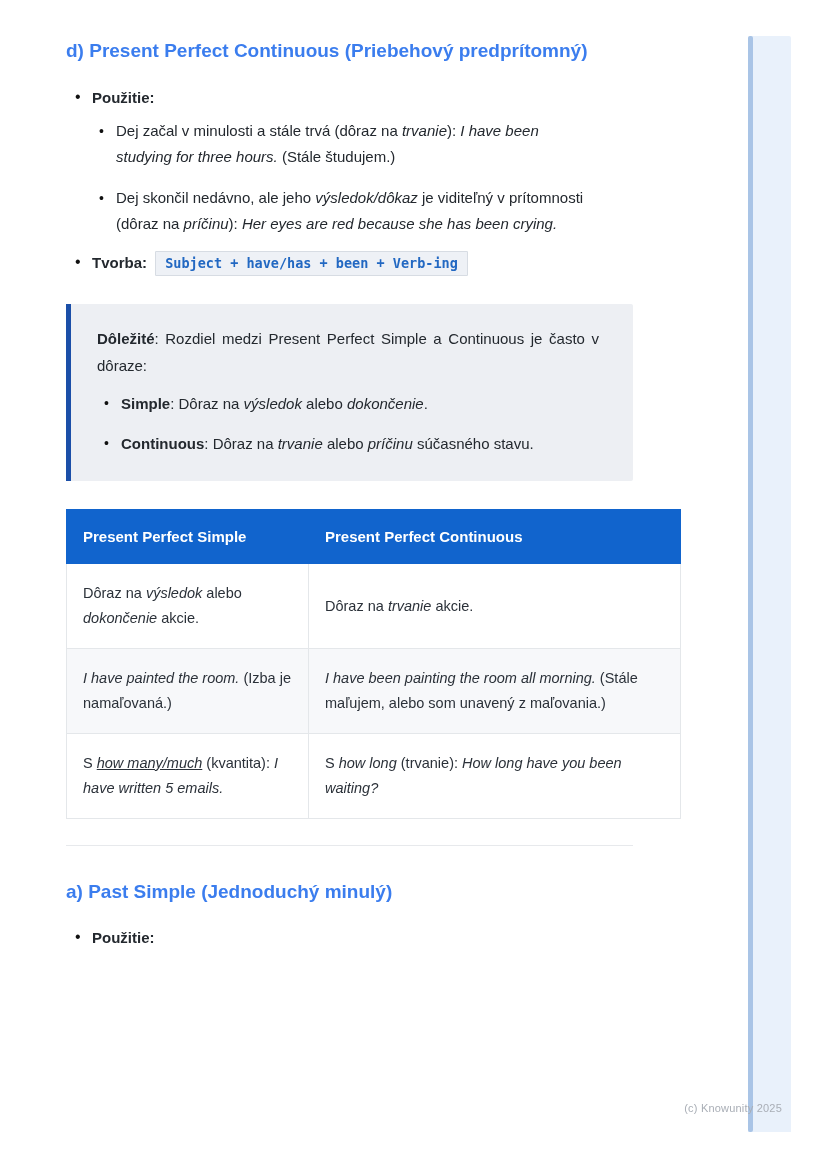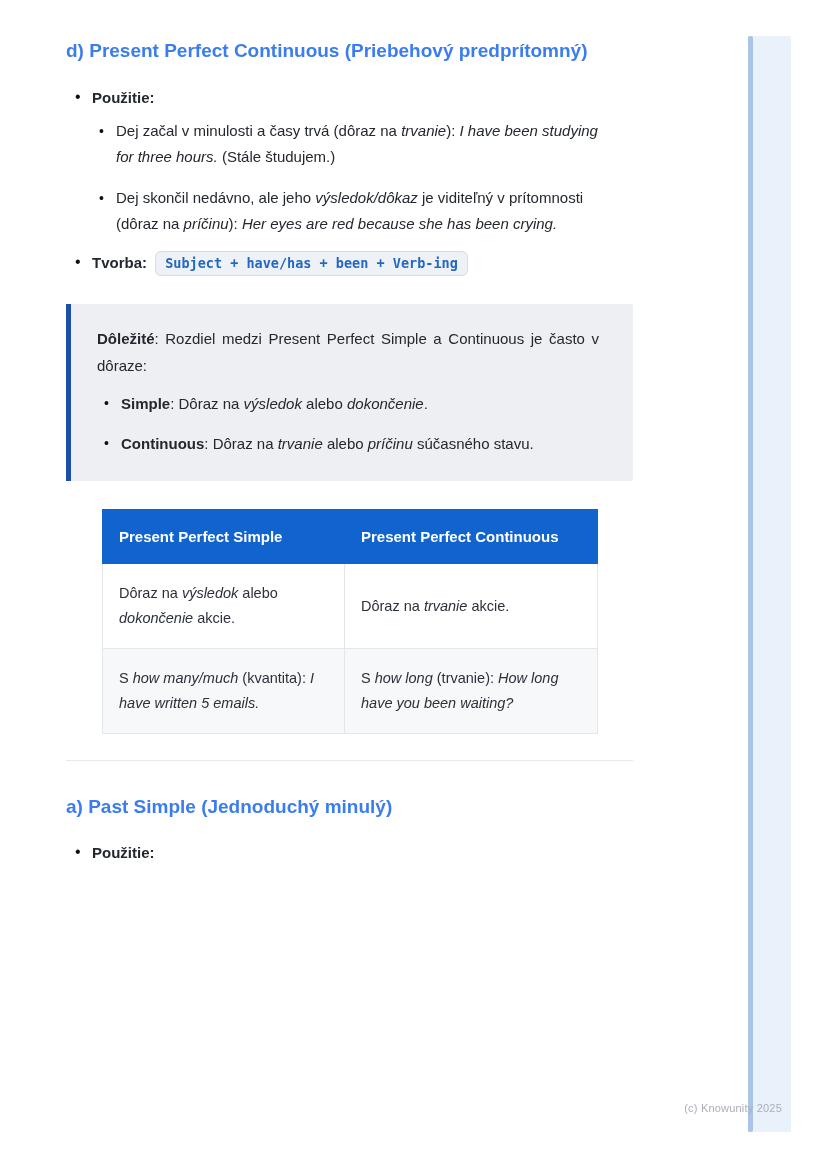--- a/index.html
+++ b/index.html
@@ -19,32 +19,32 @@
   .sub-list{margin-top:9px;}
   .sub-item{position:relative;padding-left:24px;font-size:15px;line-height:26px;margin-bottom:15px;max-width:482px;}
   .sub-item::before{content:"\2022";position:absolute;left:7px;top:0;font-size:14px;color:#111;}
   .sub-list.hollow .sub-item{margin-top:6px;margin-bottom:0;line-height:24px;}
   .sub-list.hollow .sub-item::before{content:"\25CB";font-size:9px;top:2px;color:#444;}
 
   .chip{
     font-family:"DejaVu Sans Mono","Liberation Mono",monospace;
     font-size:13.5px;font-weight:700;color:var(--code_text);
     background:var(--code_bg);border:1px solid var(--code_border);
-    border-radius:6px;padding:3px 9px 4px;margin-left:4px;white-space:nowrap;
+    border-radius:1px;padding:3px 9px 4px;margin-left:4px;white-space:nowrap;
   }
 
   .callout{
     margin-top:30px;background:var(--callout_bg);
     border-left:5px solid var(--callout_border);
     padding:21px 34px 10px 26px;border-radius:0 2px 2px 0;
   }
   .callout p{margin:0 0 12px 0;font-size:15px;line-height:27px;text-align:justify;}
   .callout .sub-item{margin-bottom:15px;max-width:none;line-height:25px;}
 
-  table.cmp{border-collapse:collapse;margin-top:28px;width:496px;table-layout:fixed;margin-left:36px;}
+  table.cmp{border-collapse:collapse;margin-top:28px;width:615px;table-layout:fixed;}
   table.cmp th{
     background:var(--table_header_bg);color:#ffffff;font-weight:700;font-size:15px;
     text-align:left;padding:18px 16px;border:1px solid var(--table_header_bg);
   }
   table.cmp th.c1{width:209px;}
   table.cmp td{
     border:1px solid var(--table_border);padding:17px 16px;font-size:14.5px;
     line-height:25px;color:#2b3139;vertical-align:middle;background:#ffffff;
   }
   table.cmp tbody tr:nth-child(even) td{background:var(--table_zebra);}
@@ -70,21 +70,21 @@
 
 <div class="page">
   <div class="content">
 
     <h3 class="h-sec">d) Present Perfect Continuous (Priebehový predprítomný)</h3>
 
     <ul class="main-list">
       <li class="main-item">
         <span><span style="font-weight: 700;">Použitie:</span></span>
         <ul class="sub-list">
-          <li class="sub-item"><span>Dej začal v minulosti a časy trvá (dôraz na </span><span style="font-style: italic;">trvanie</span><span>): </span><span style="font-style: italic;">I have been studying for three hours.</span><span> (Stále študujem.)</span></li>
+          <li class="sub-item"><span>Dej začal v minulosti a stále trvá (dôraz na </span><span style="font-style: italic;">trvanie</span><span>): </span><span style="font-style: italic;">I have been studying for three hours.</span><span> (Stále študujem.)</span></li>
           <li class="sub-item"><span>Dej skončil nedávno, ale jeho </span><span style="font-style: italic;">výsledok/dôkaz</span><span> je viditeľný v prítomnosti (dôraz na </span><span style="font-style: italic;">príčinu</span><span>): </span><span style="font-style: italic;">Her eyes are red because she has been crying.</span></li>
         </ul>
       </li>
       <li class="main-item">
         <span><span style="font-weight: 700;">Tvorba:</span></span>
         <code class="chip">Subject + have/has + been + Verb-ing</code>
       </li>
     </ul>
 
     <div class="callout">
@@ -101,21 +101,25 @@
           <th class="c1">Present Perfect Simple</th>
           <th>Present Perfect Continuous</th>
         </tr>
       </thead>
       <tbody>
         <tr>
           <td><span>Dôraz na </span><span style="font-style: italic;">výsledok</span><span> alebo </span><span style="font-style: italic;">dokončenie</span><span> akcie.</span></td>
           <td><span>Dôraz na </span><span style="font-style: italic;">trvanie</span><span> akcie.</span></td>
         </tr>
         <tr>
-          <td><span>S </span><span style="font-style: italic;">how many/much</span><span> (kvantita): </span><span style="font-style: italic;">I have written 5 emails.</span></td>
+          <td><span style="font-style: italic;">I have painted the room.</span><span> (Izba je namaľovaná.)</span></td>
+          <td><span style="font-style: italic;">I have been painting the room all morning.</span><span> (Stále maľujem, alebo som unavený z maľovania.)</span></td>
+        </tr>
+        <tr>
+          <td><span>S </span><span style="font-style: italic; text-decoration: underline;">how many/much</span><span> (kvantita): </span><span style="font-style: italic;">I have written 5 emails.</span></td>
           <td><span>S </span><span style="font-style: italic;">how long</span><span> (trvanie): </span><span style="font-style: italic;">How long have you been waiting?</span></td>
         </tr>
       </tbody>
     </table>
 
     <hr class="divider">
 
     <h3 class="h-sec2">a) Past Simple (Jednoduchý minulý)</h3>
 
     <ul class="main-list past-usage">

